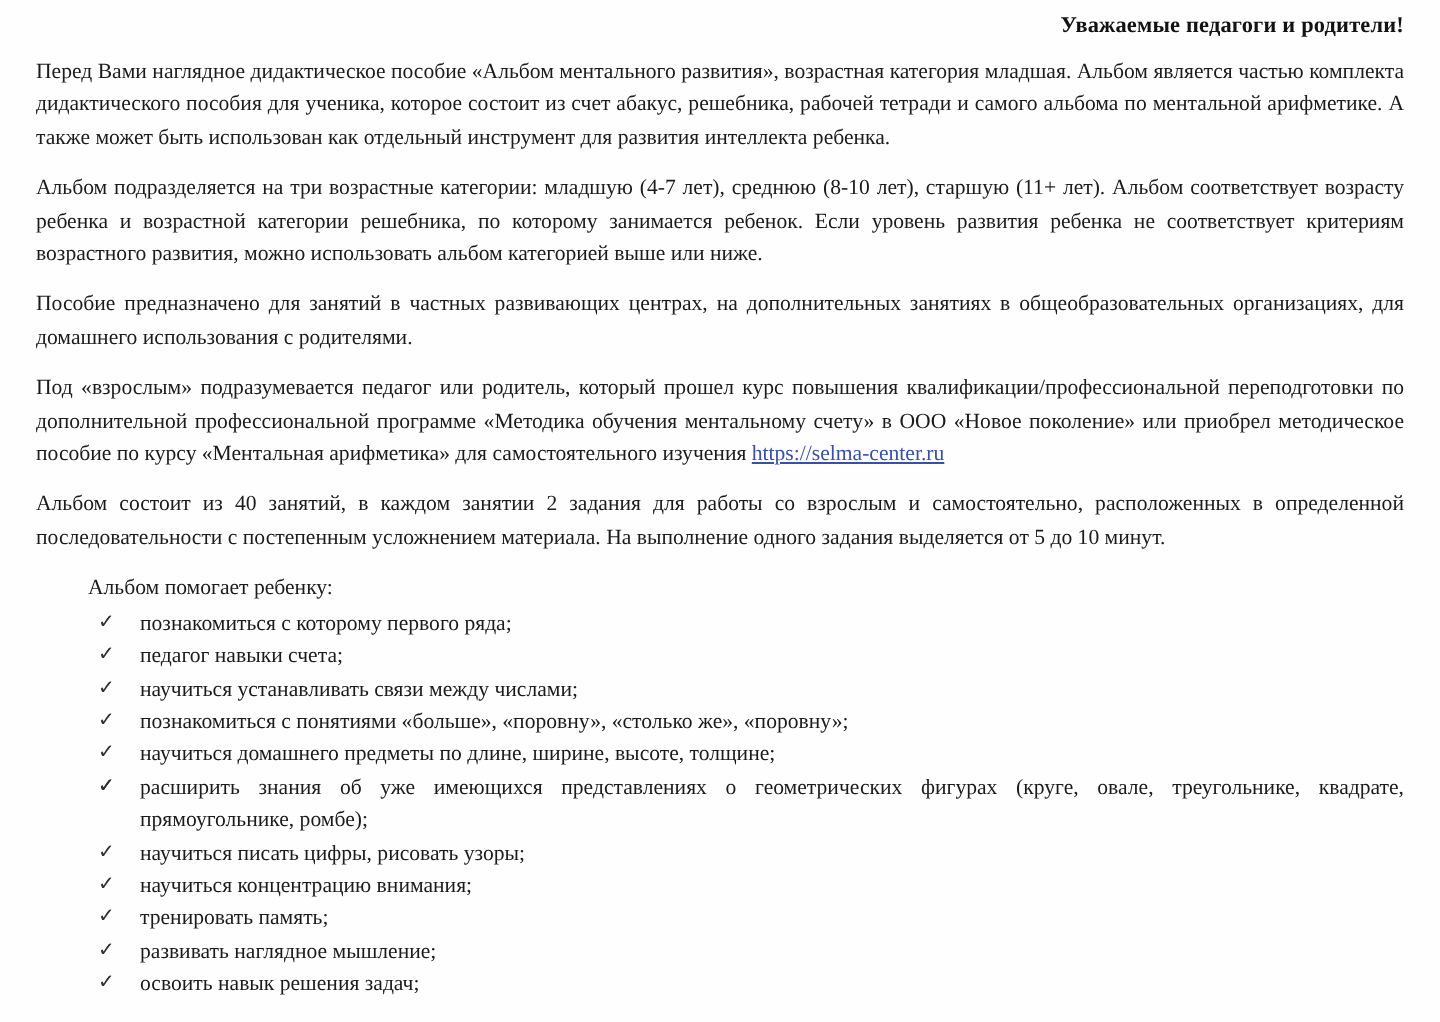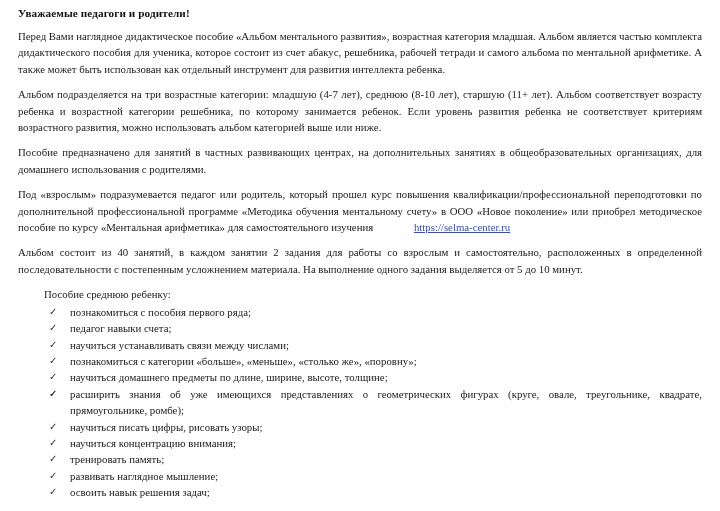--- a/index.html
+++ b/index.html
@@ -17,39 +17,38 @@
   }
   #page {
     position: relative;
     width: 720px;
     height: 511px;
     box-sizing: border-box;
     padding: 4px 18px 0 18px;
     background: #fefefe;
   }
   .doc-title {
-    text-align: left;
+    text-align: right;
     font-weight: bold;
     font-size: 11.2px;
     letter-spacing: 0.1px;
     margin: 3px 0 9px 0;
     color: #121212;
   }
   .para {
     text-align: justify;
     font-size: 10.8px;
     line-height: 16.4px;
     margin: 0 0 9px 0;
     text-indent: 0;
     color: #1b1b1b;
     hyphens: none;
   }
   a.link {
     color: #3b4fa8;
-    margin-left: 38px;
   }
   .list-intro {
     font-size: 10.8px;
     line-height: 16.4px;
     margin: 4px 0 1px 26px;
     color: #1b1b1b;
   }
   ul.checklist {
     list-style: none;
     margin: 0 0 9px 0;
@@ -116,27 +115,27 @@
   <div class="doc-title">Уважаемые педагоги и родители!</div>
 
   <p class="para">Перед Вами наглядное дидактическое пособие «Альбом ментального развития», возрастная категория младшая. Альбом является частью комплекта дидактического пособия для ученика, которое состоит из счет абакус, решебника, рабочей тетради и самого альбома по ментальной арифметике. А также может быть использован как отдельный инструмент для развития интеллекта ребенка.</p>
   <p class="para">Альбом подразделяется на три возрастные категории: младшую (4-7 лет), среднюю (8-10 лет), старшую (11+ лет). Альбом соответствует возрасту ребенка и возрастной категории решебника, по которому занимается ребенок. Если уровень развития ребенка не соответствует критериям возрастного развития, можно использовать альбом категорией выше или ниже.</p>
   <p class="para">Пособие предназначено для занятий в частных развивающих центрах, на дополнительных занятиях в общеобразовательных организациях, для домашнего использования с родителями.</p>
 
   <p class="para"><span>Под «взрослым» подразумевается педагог или родитель, который прошел курс повышения квалификации/профессиональной переподготовки по дополнительной профессиональной программе «Методика обучения ментальному счету» в ООО «Новое поколение» или приобрел методическое пособие по курсу «Ментальная арифметика» для самостоятельного изучения </span><a class="link" href="#">https://selma-center.ru</a><span></span></p>
 
   <p class="para">Альбом состоит из 40 занятий, в каждом занятии 2 задания для работы со взрослым и самостоятельно, расположенных в определенной последовательности с постепенным усложнением материала. На выполнение одного задания выделяется от 5 до 10 минут.</p>
 
-  <div class="list-intro">Пособие среднюю ребенку:</div>
+  <div class="list-intro">Альбом помогает ребенку:</div>
 
   <ul class="checklist">
-    <li><span class="tick">✓</span><span>познакомиться с пособия первого ряда;</span></li>
+    <li><span class="tick">✓</span><span>познакомиться с которому первого ряда;</span></li>
     <li><span class="tick">✓</span><span>педагог навыки счета;</span></li>
     <li><span class="tick">✓</span><span>научиться устанавливать связи между числами;</span></li>
-    <li><span class="tick">✓</span><span>познакомиться с категории «больше», «меньше», «столько же», «поровну»;</span></li>
+    <li><span class="tick">✓</span><span>познакомиться с понятиями «больше», «поровну», «столько же», «поровну»;</span></li>
     <li><span class="tick">✓</span><span>научиться домашнего предметы по длине, ширине, высоте, толщине;</span></li>
     <li><span class="tick">✓</span></li>
     <li><span class="tick">✓</span><span>расширить знания об уже имеющихся представлениях о геометрических фигурах (круге, овале, треугольнике, квадрате, прямоугольнике, ромбе);</span></li>
     <li><span class="tick">✓</span><span>научиться писать цифры, рисовать узоры;</span></li>
     <li><span class="tick">✓</span><span>научиться концентрацию внимания;</span></li>
     <li><span class="tick">✓</span><span>тренировать память;</span></li>
     <li><span class="tick">✓</span><span>развивать наглядное мышление;</span></li>
     <li><span class="tick">✓</span><span>освоить навык решения задач;</span></li>
 
   </ul>

